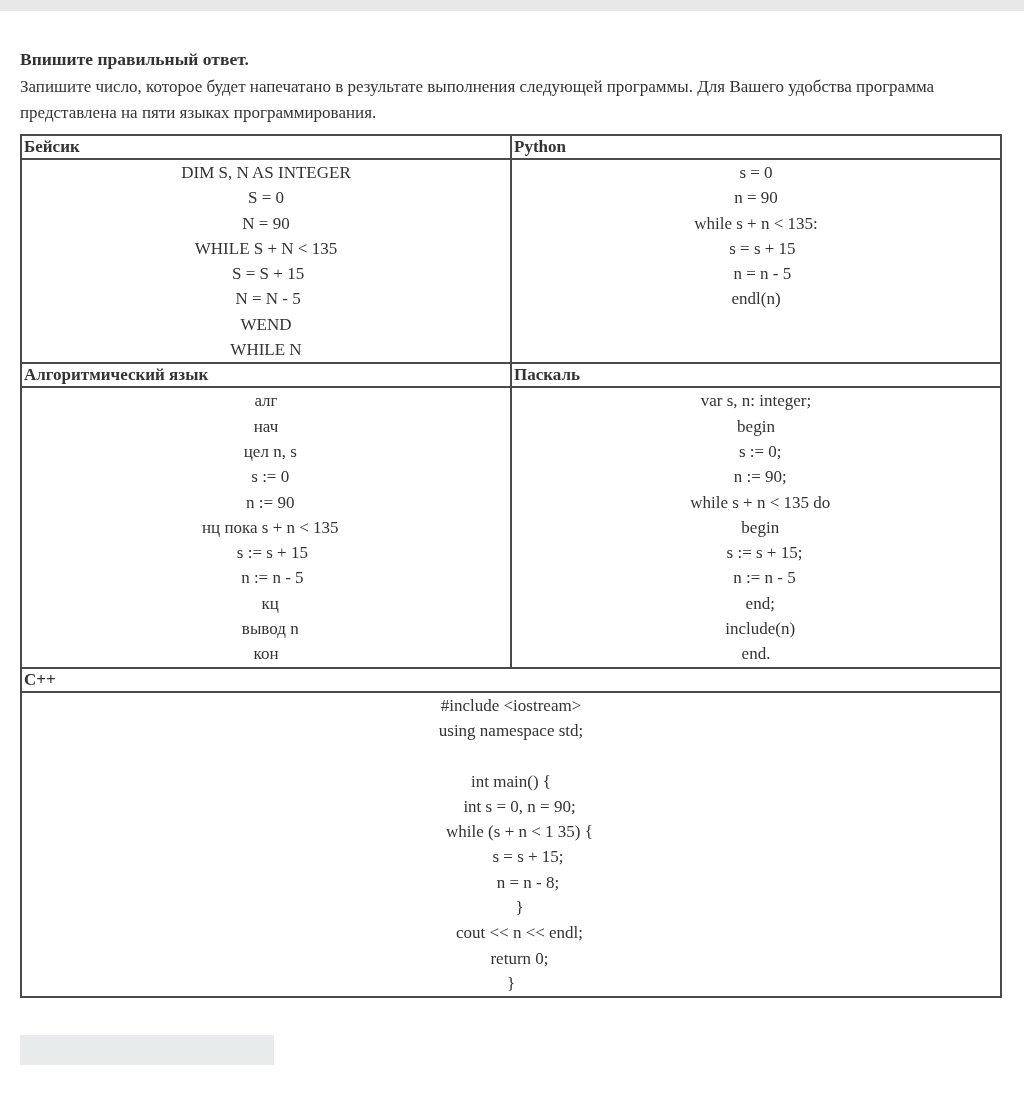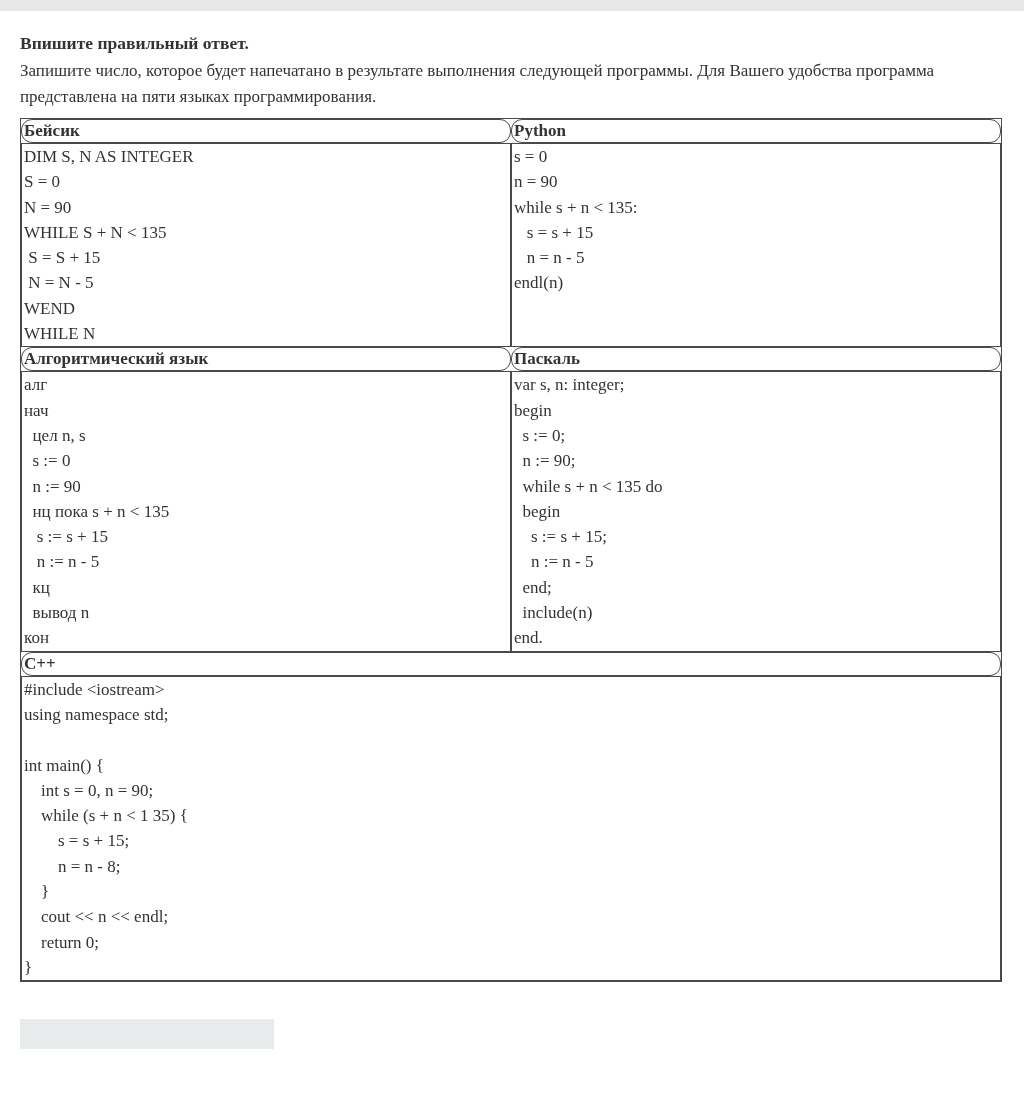--- a/index.html
+++ b/index.html
@@ -21,21 +21,21 @@
     height: 11px;
     width: 100%;
     background: #e8e8e8;
   }
   .content {
     margin: 0 20px;
   }
   .title {
     font-weight: bold;
     font-size: 17.5px;
-    margin: 21px 0 0 0;
+    margin: 37px 0 0 0;
     line-height: 22px;
   }
   .task {
     margin: 4px 0 8px 0;
     line-height: 26px;
     max-width: 980px;
   }
   table.code-table {
     border-collapse: separate;
     border-spacing: 0;
@@ -49,29 +49,29 @@
     padding: 0 2px;
     text-align: left;
     vertical-align: top;
     font-size: 17px;
     overflow: hidden;
   }
   table.code-table th {
     font-weight: bold;
     height: 22px;
     line-height: 22px;
-    border-radius: 11px;
   }
   th.cpp-header {
     padding-top: 25px;
     height: 22px;
   }
   .code-line {
     line-height: 25.3px;
     white-space: pre;
+    text-align: center;
   }
   .kw-u {
   }
   .answer-input {
     display: block;
     margin-top: 37px;
     width: 254px;
     height: 30px;
     background: #e8ebec;
     border: none;

